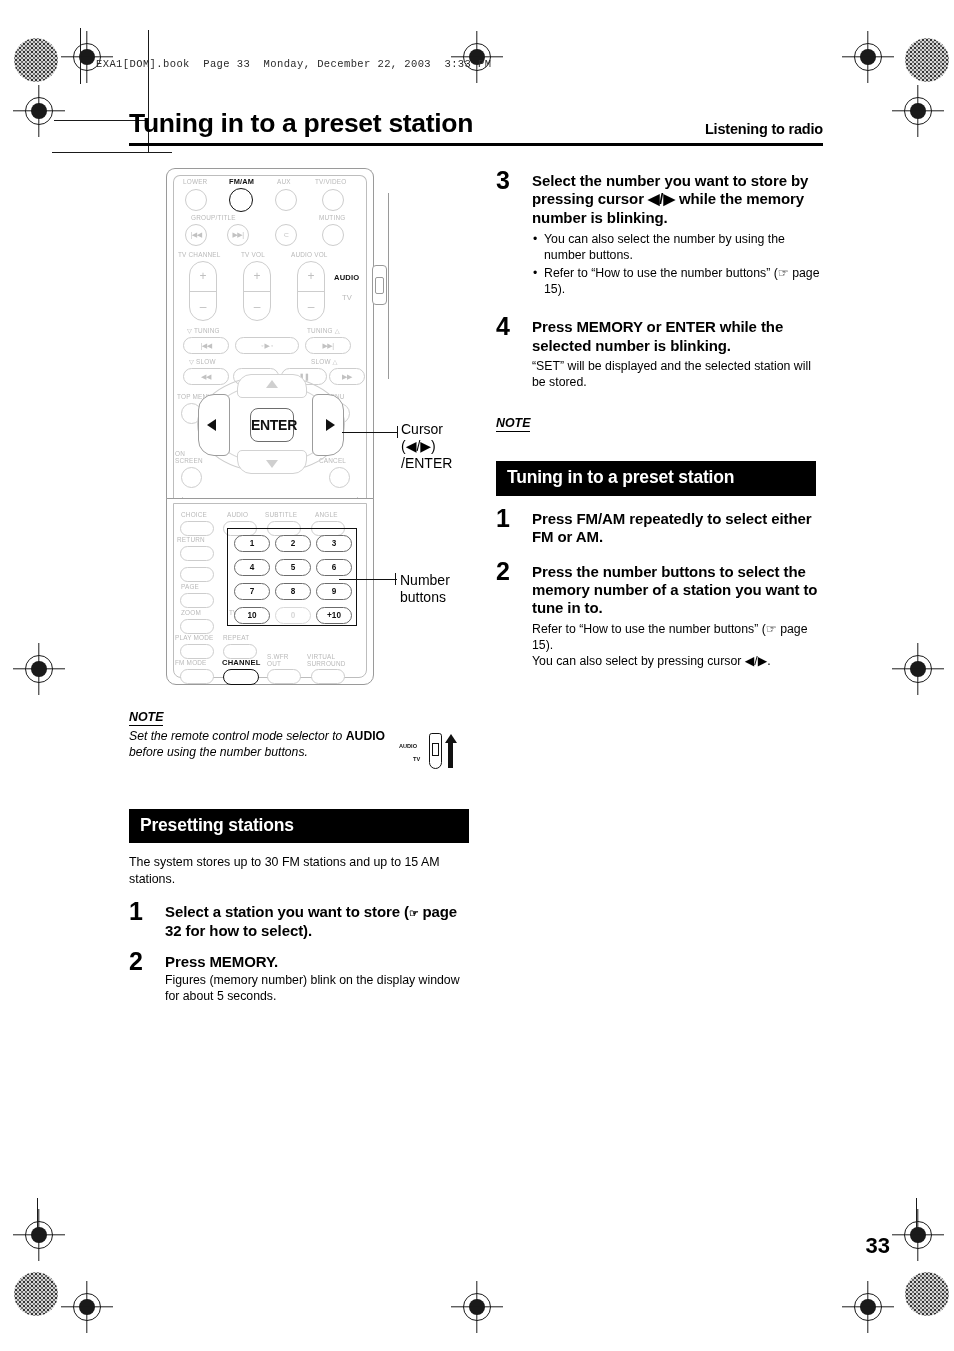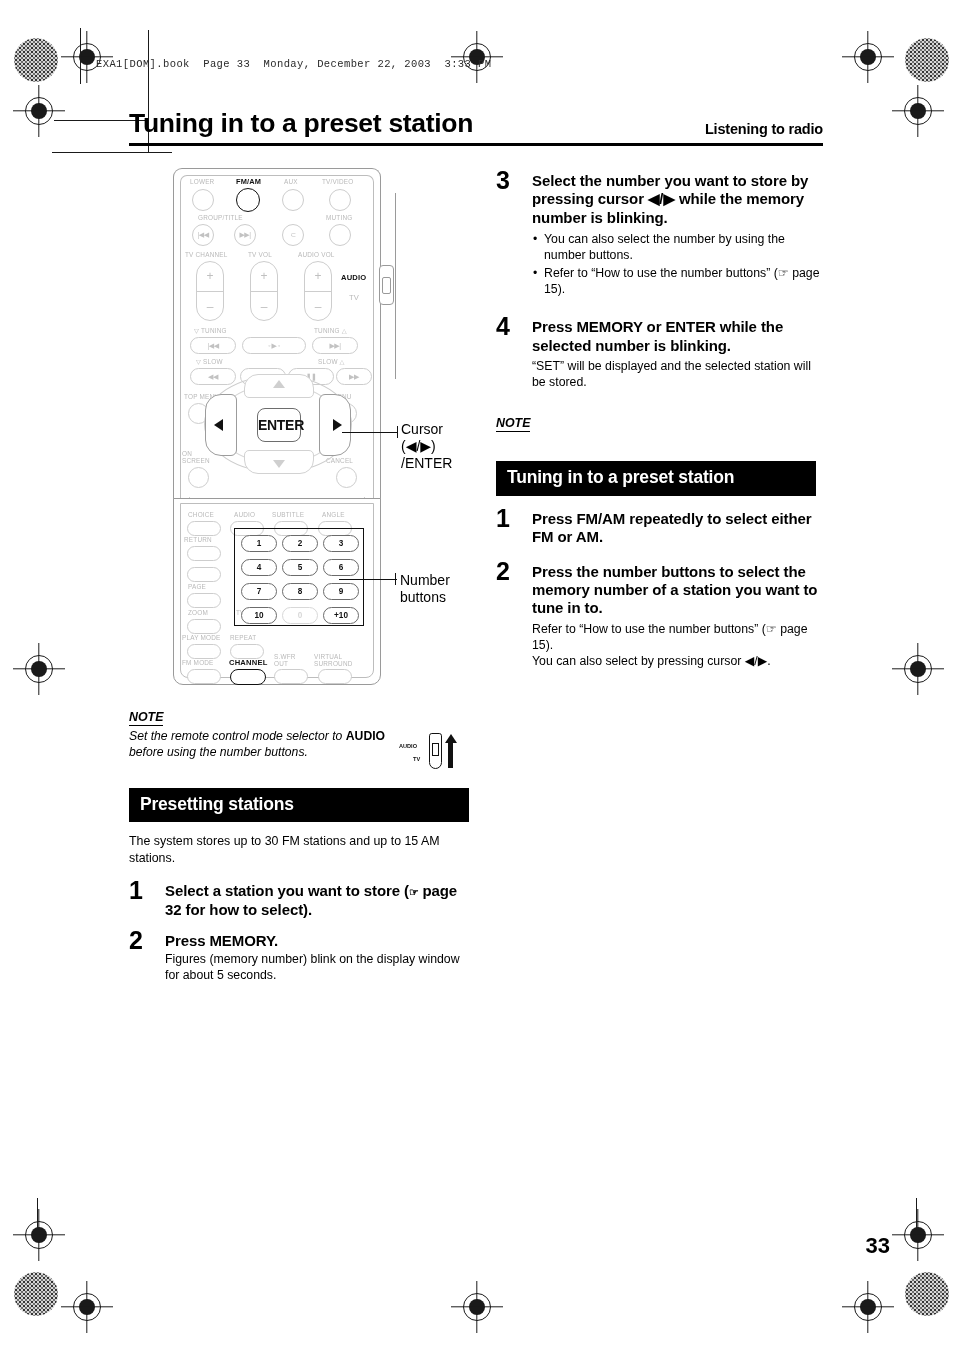--- a/index.html
+++ b/index.html
@@ -47,21 +47,21 @@
   }
   .titlerule{clear:both;border-top:3.2px solid #000;margin-top:5px;}
 
   
   .colL{position:absolute;left:129px;top:168px;width:340px;}
   .colR{position:absolute;left:496px;top:172px;width:330px;}
 
   
   .remote-area{position:relative;width:340px;height:525px;}
   .remote{
-    position:absolute;left:44px;top:0px;width:218px;height:510px;
+    position:absolute;left:37px;top:0px;width:218px;height:510px;
   }
   .rbody{
     position:absolute;left:0;top:0;width:206px;height:332px;
     border:1.6px solid #9a9a9a;border-bottom:none;border-radius:9px 9px 0 0;
     background:#fff;
   }
   .rbody2{
     position:absolute;left:0;top:330px;width:206px;height:185px;
     border:1.6px solid #9a9a9a;border-radius:0 0 10px 10px;background:#fff;
   }
@@ -441,21 +441,21 @@
       </p>
       <div class="modesel" style="top:24px;right:8px;">
         <div class="lbl" style="left:0px;top:12px;">AUDIO</div>
         <div class="lbl" style="left:14px;top:25px;">TV</div>
         <div class="sw"></div>
         <div class="arrowup"></div>
         <div class="arrowstem"></div>
       </div>
     </div>
 
-    <div class="blackbar" style="margin-top:27px;">Presetting stations</div>
+    <div class="blackbar" style="margin-top:48px;">Presetting stations</div>
 
     <p class="p" style="margin-top:11px;">The system stores up to 30 FM stations and up to 15 AM stations.</p>
 
     <div class="step" style="margin-top:16px;">
       <div class="num">1</div>
       <p class="head"><span>Select a station you want to store (</span><span class="hand">☞</span><span> page 32 for how to select).</span></p>
     </div>
 
     <div class="step" style="margin-top:13px;">
       <div class="num">2</div>

